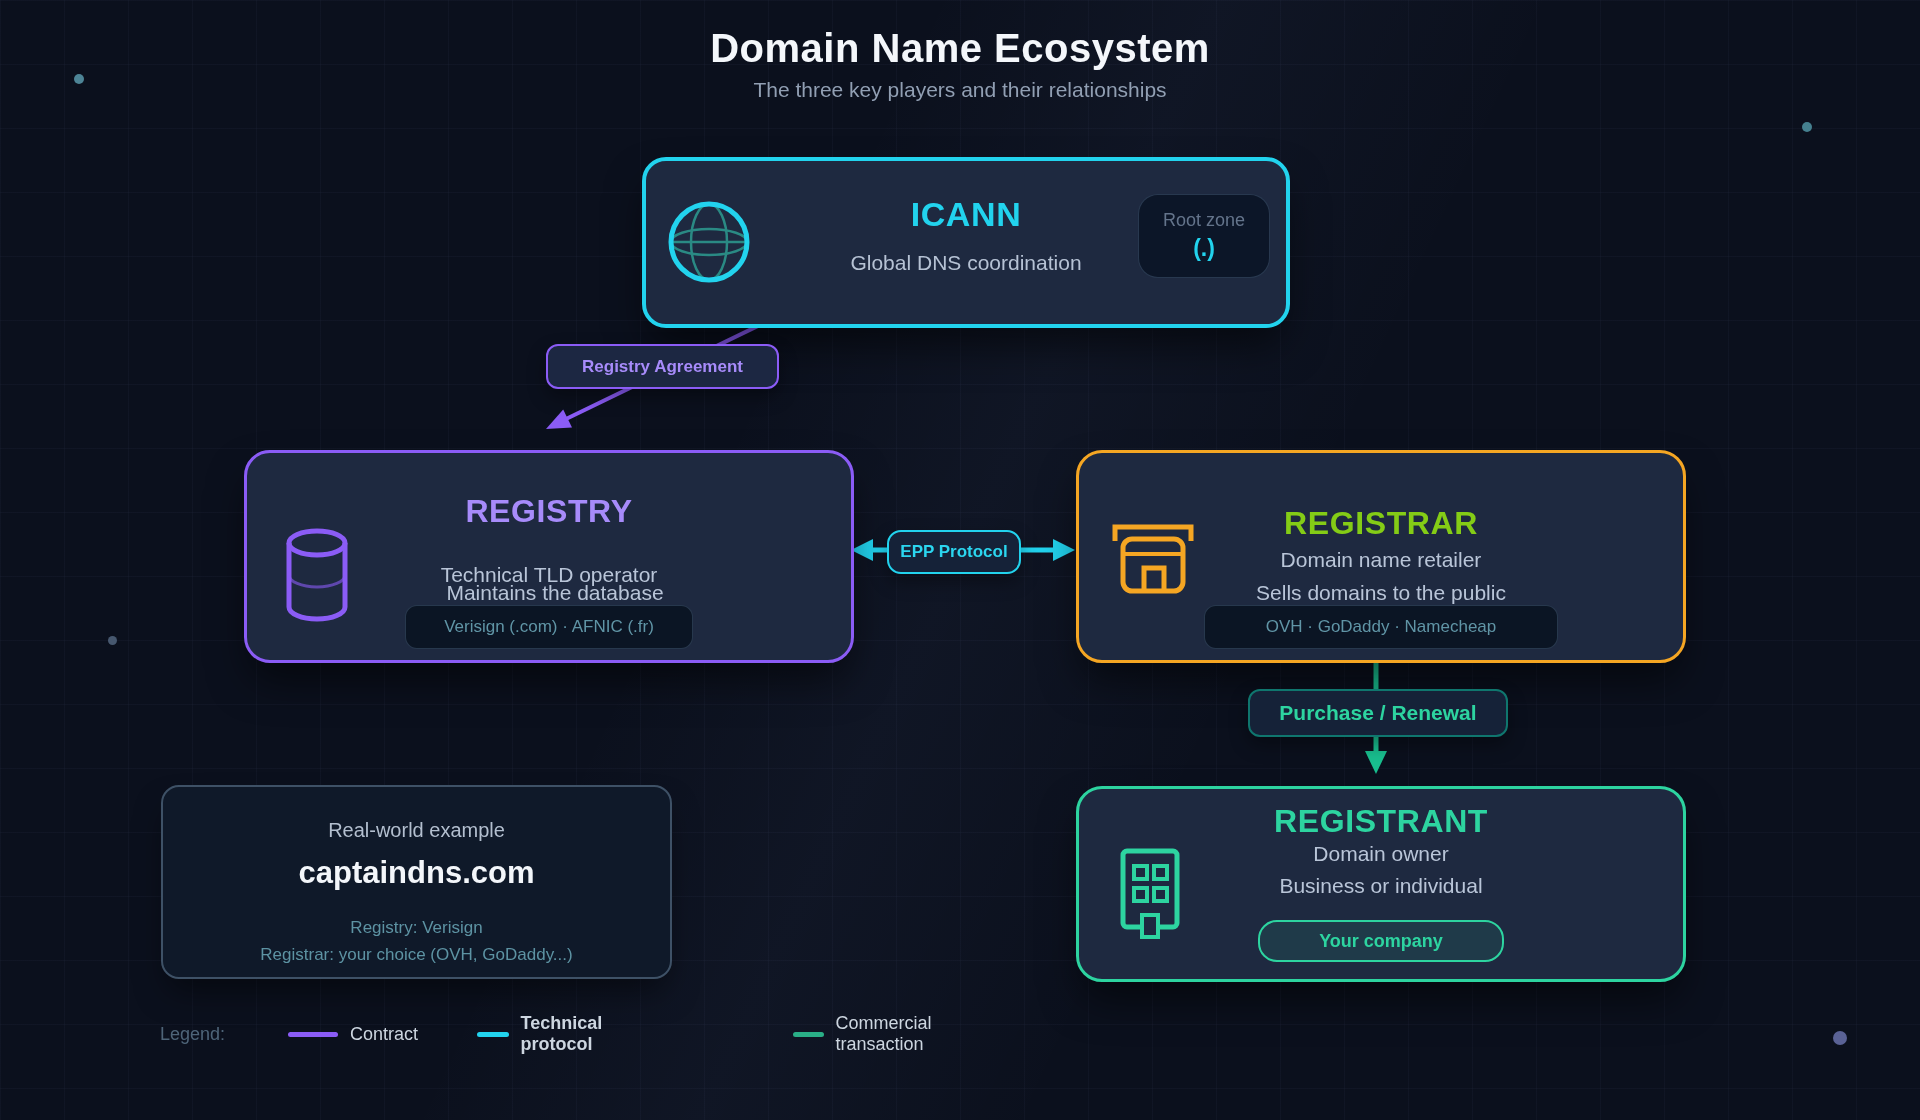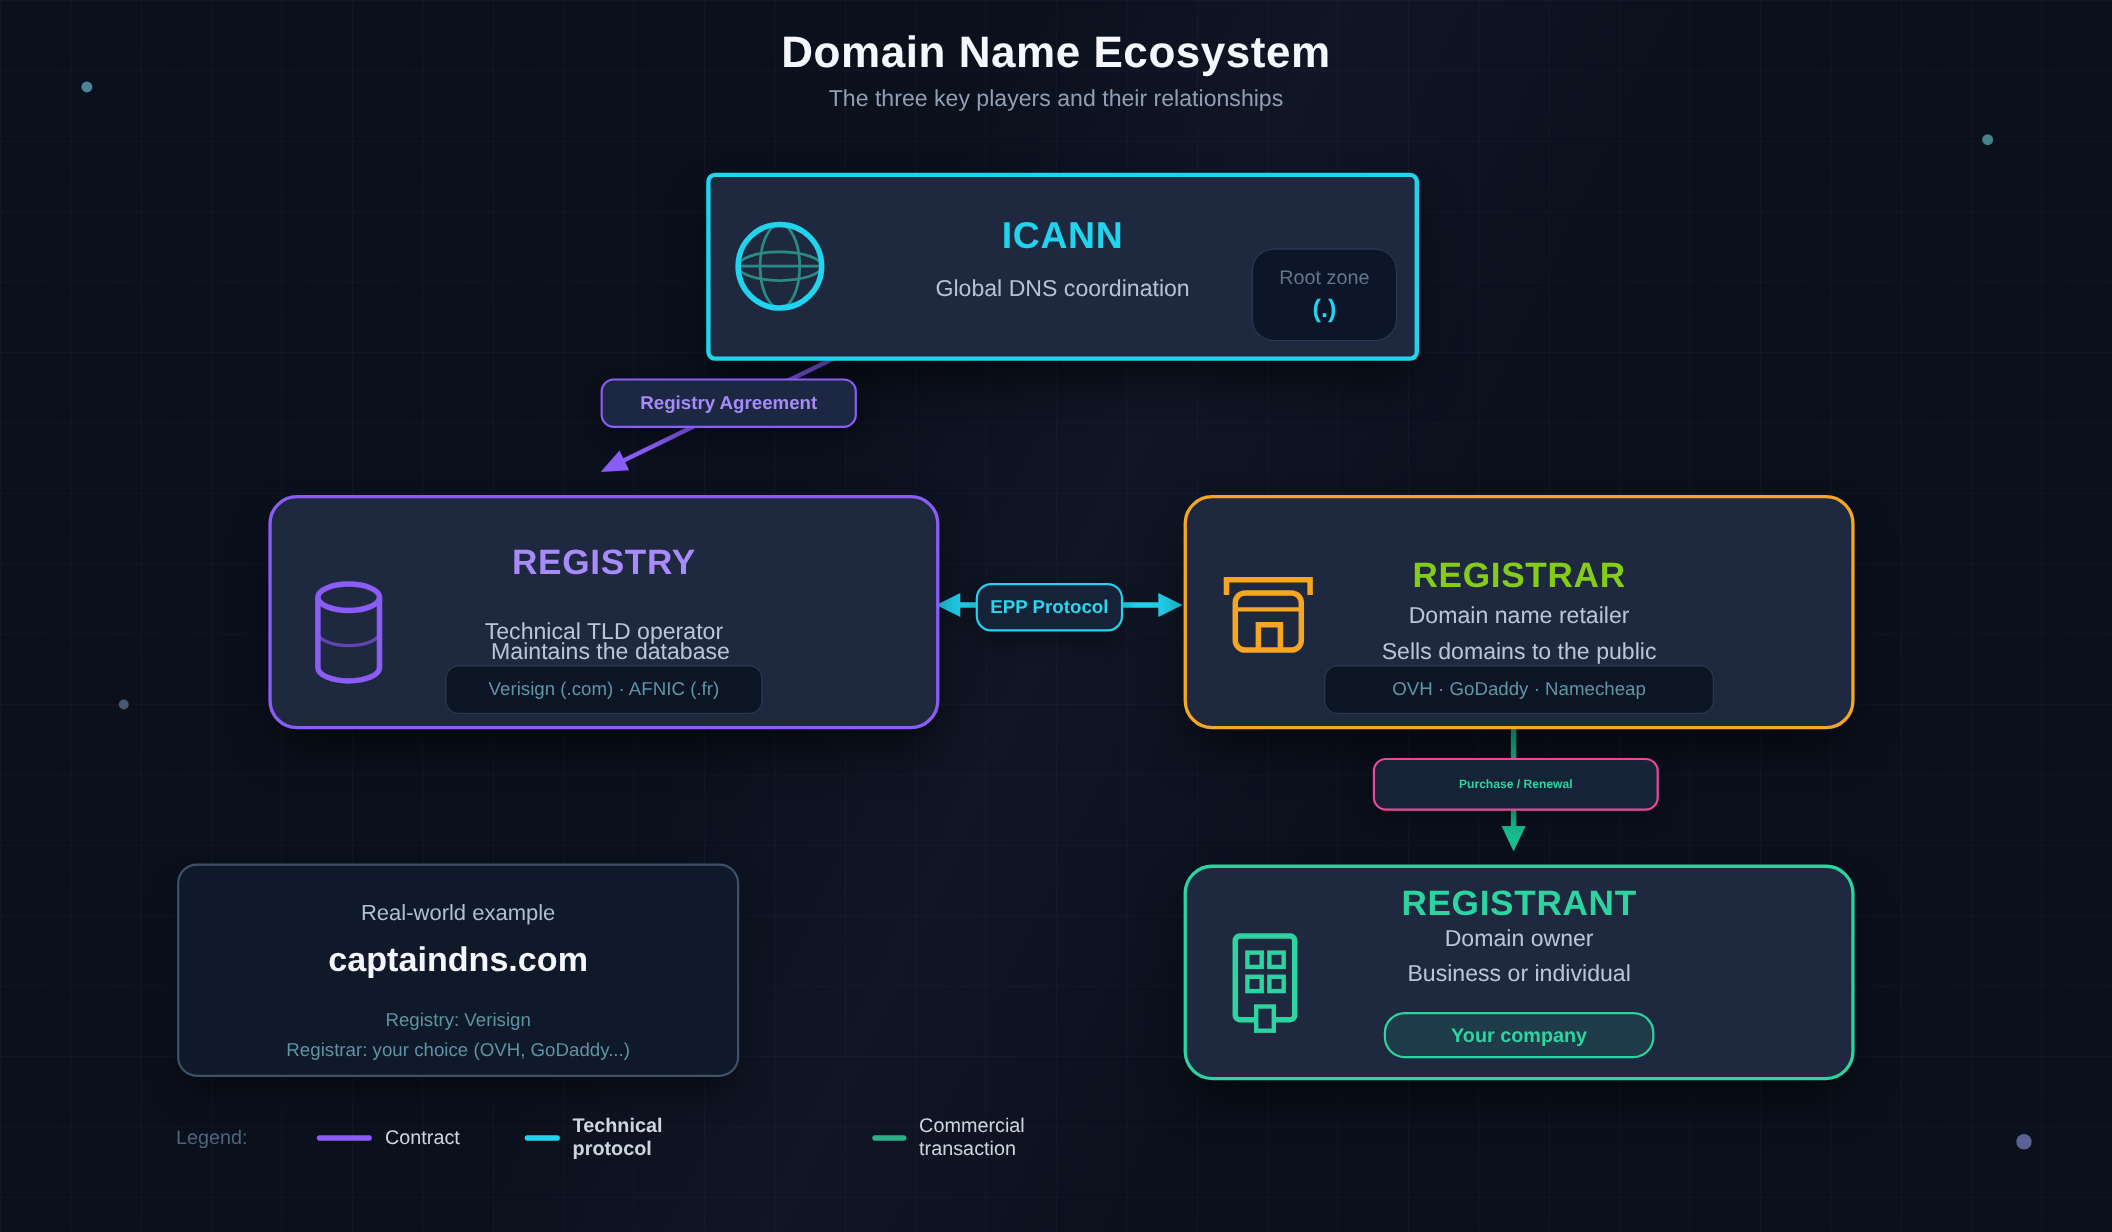--- a/index.html
+++ b/index.html
@@ -22,36 +22,36 @@
   .dot{position:absolute;border-radius:50%;z-index:1;}
   .dot-1{left:74px;top:74px;width:10px;height:10px;background:#4d8496;}
   .dot-2{left:1802px;top:122px;width:10px;height:10px;background:#45808f;}
   .dot-3{left:108px;top:636px;width:9px;height:9px;background:#47586f;}
   .dot-4{left:1833px;top:1031px;width:14px;height:14px;background:#5a6295;}
 
   
   .arrows{position:absolute;left:0;top:0;z-index:1;pointer-events:none;}
 
   
-  .node{position:absolute;background:#1e2940;border-radius:8px;z-index:2;
+  .node{position:absolute;background:#1e2940;border-radius:24px;z-index:2;
         box-shadow:0 22px 40px -6px rgba(0,0,0,.55);}
   .node .ntitle{position:absolute;left:0;right:0;text-align:center;font-weight:bold;
                 font-size:32px;letter-spacing:.6px;}
   .node .nline{position:absolute;left:0;right:0;text-align:center;font-size:21px;color:#b9c5d8;}
   .badge-dark{position:absolute;left:50%;transform:translateX(-50%);display:flex;align-items:center;
               justify-content:center;background:#0b1524;border:1px solid rgba(116,146,184,.28);
               border-radius:12px;color:#6095a6;font-size:17px;}
   .nicon{position:absolute;}
 
   #icann{left:642px;top:157px;width:640px;height:163px;border:4px solid #22d3ee;}
   #icann .ntitle{top:34px;color:#22d3ee;font-size:34px;}
   #icann .nline{top:90px;color:#b6c2d4;}
   .rootzone{position:absolute;right:16px;top:33px;width:130px;height:82px;background:#0c1628;
             border:1px solid rgba(116,146,184,.28);border-radius:20px;display:flex;
-            flex-direction:column;align-items:center;justify-content:center;gap:4px;margin-top:32px;}
+            flex-direction:column;align-items:center;justify-content:center;gap:4px;}
   .rootzone .rz-label{color:#64748b;font-size:18px;}
   .rootzone .rz-value{color:#22d3ee;font-size:23px;font-weight:bold;}
 
   #registry{left:244px;top:450px;width:604px;height:207px;border:3px solid #8b5cf6;border-radius:26px;}
   #registry .ntitle{top:40px;color:#a78bfa;}
   #registry .nline.l1{top:110px;} #registry .nline.l2{top:128px;padding-left:12px;}
   #registry .badge-dark{top:152px;width:286px;height:42px;}
 
   #registrar{left:1076px;top:450px;width:604px;height:207px;border:3px solid #f5a623;border-radius:26px;}
   #registrar .ntitle{top:52px;color:#84cc16;}
@@ -78,22 +78,22 @@
   .example .ex-line2{position:absolute;left:0;right:0;top:158px;text-align:center;
                      color:#5d93a3;font-size:17px;}
 
   
   .pill{position:absolute;display:flex;align-items:center;justify-content:center;z-index:3;
         font-weight:bold;box-shadow:0 8px 18px rgba(0,0,0,.35);}
   #pill-ra{left:546px;top:344px;width:229px;height:41px;background:#1c2742;border:2px solid #8b5cf6;
            border-radius:12px;color:#a78bfa;font-size:17px;}
   #pill-epp{left:887px;top:530px;width:130px;height:40px;background:#152238;border:2px solid #22d3ee;
             border-radius:14px;color:#2bd6ef;font-size:17px;}
-  #pill-pr{left:1248px;top:689px;width:256px;height:44px;background:#152238;border:2px solid #ec4899;
-           border-radius:12px;color:#2dd4a0;font-size:11px;}
+  #pill-pr{left:1248px;top:689px;width:256px;height:44px;background:#152238;border:2px solid #0f766e;
+           border-radius:12px;color:#2dd4a0;font-size:21px;}
 
   
   .legend{position:absolute;left:0;top:1022px;height:24px;z-index:2;}
   .legend-label{position:absolute;left:160px;top:0;color:#4e6478;font-size:18px;line-height:24px;}
   .legend-item{position:absolute;top:0;display:flex;align-items:center;gap:12px;height:24px;}
   .li-1{left:288px;} .li-2{left:477px;font-weight:bold;} .li-3{left:793px;}
   .swatch{width:50px;height:5px;border-radius:3px;}
   .sw-purple{background:#8b5cf6;} .sw-cyan{background:#22d3ee;} .sw-green{background:#2aaf87;}
   .legend-item span.txt{color:#cdd6e0;font-size:18px;}
 </style>

